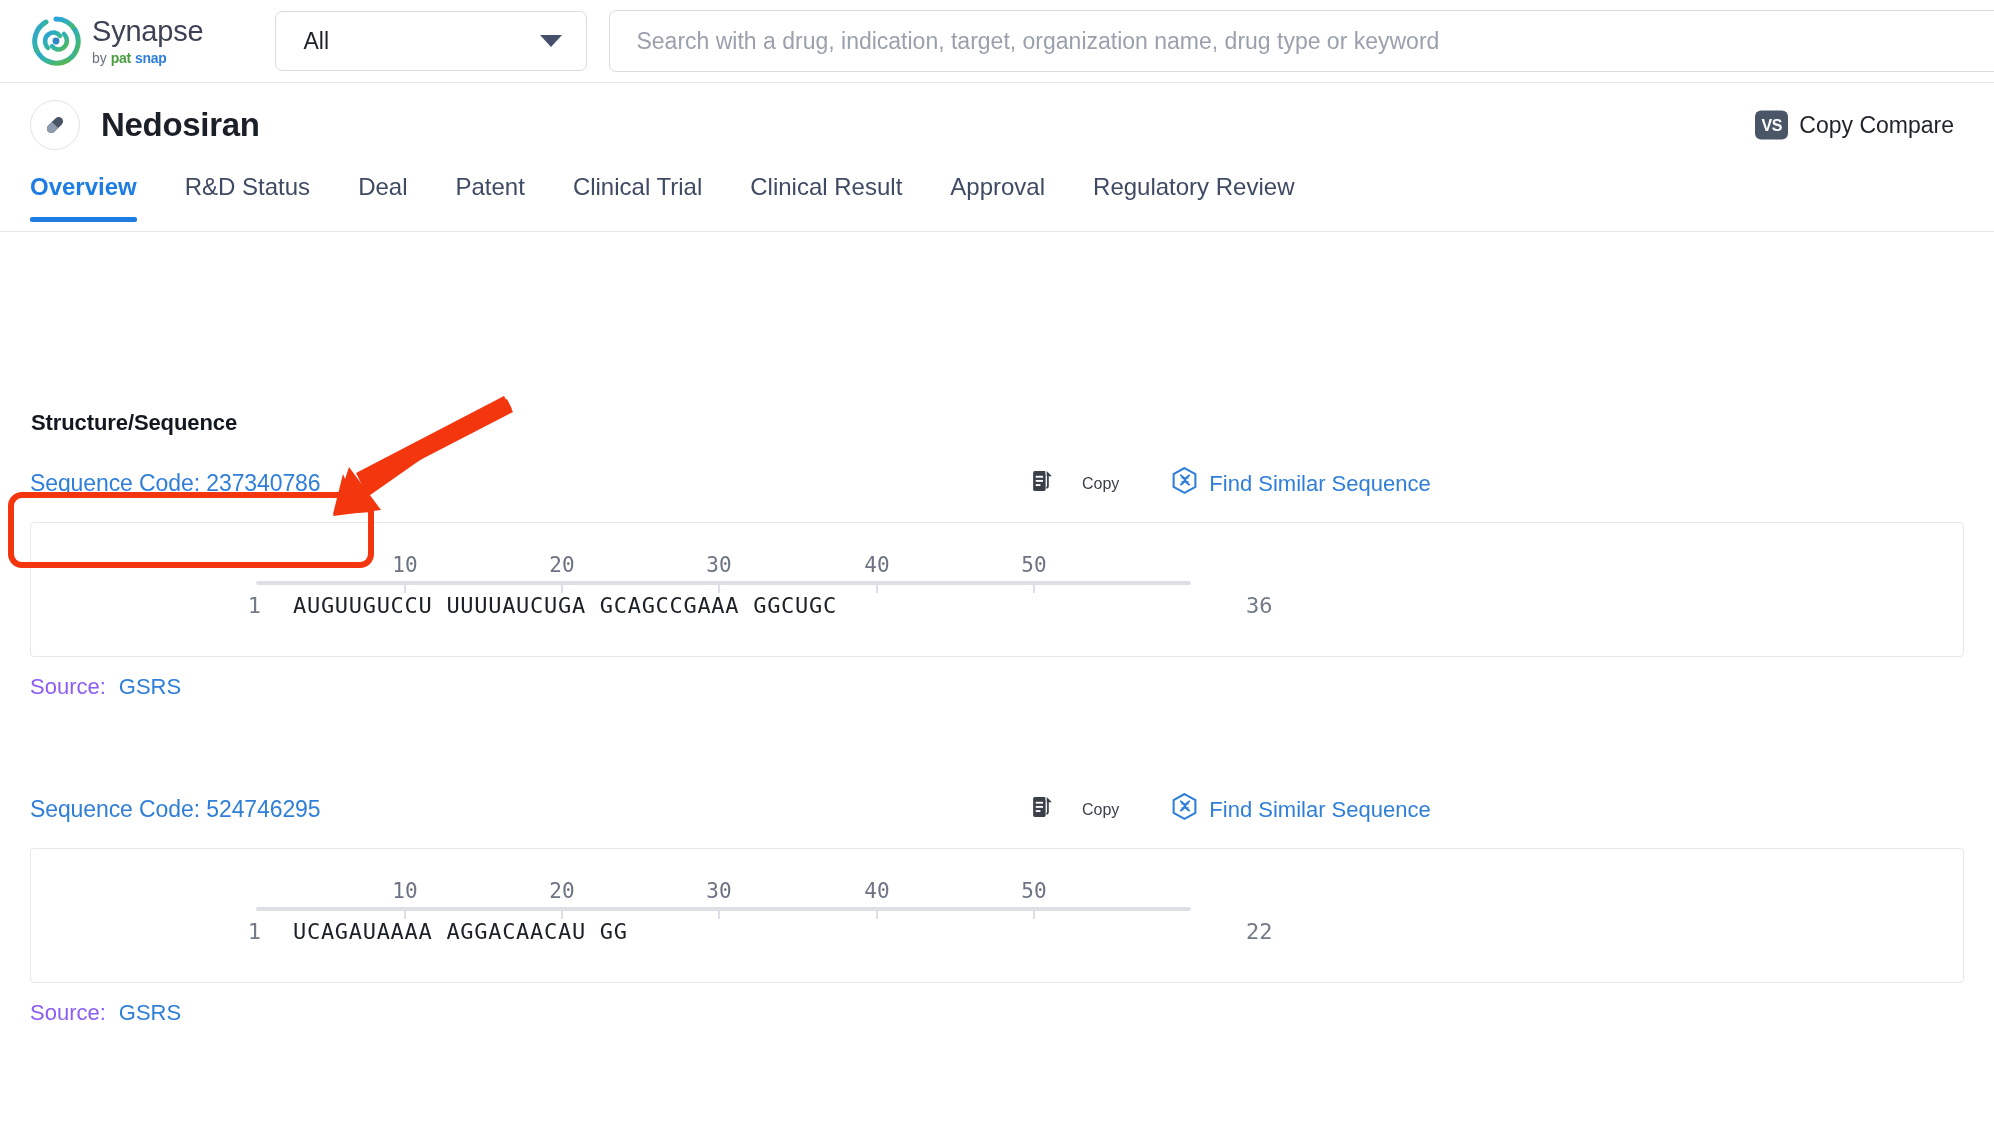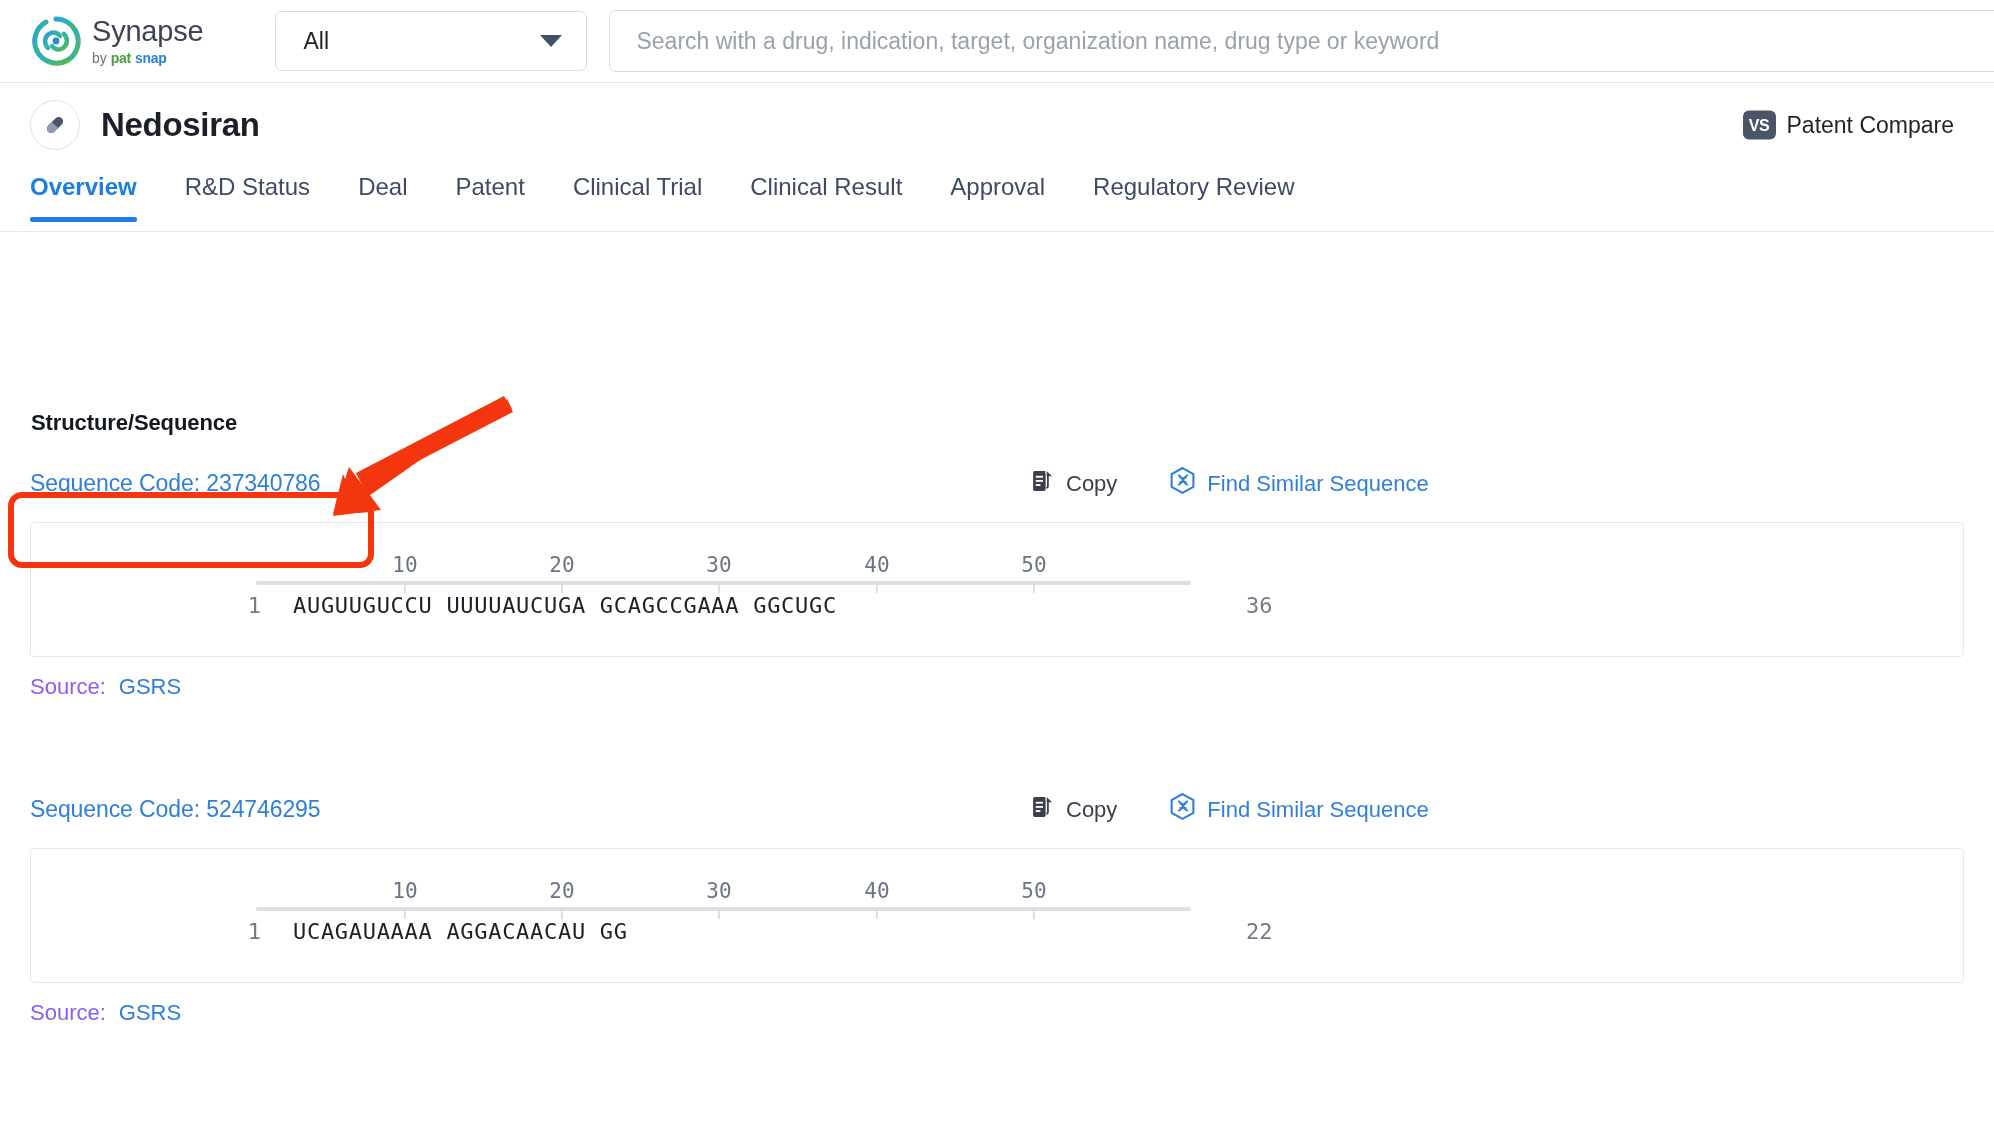--- a/index.html
+++ b/index.html
@@ -140,21 +140,21 @@
   }
   .seq-code {
     font-size: 23px; color: #2f7fd8; cursor: pointer;
     letter-spacing: -0.1px;
   }
   .seq-actions {
     position: absolute; left: 1000px; top: 50%; transform: translateY(-50%);
     display: flex; align-items: center; gap: 52px;
   }
   .act { display: flex; align-items: center; gap: 11px; cursor: pointer; }
-  .act .lbl-dark { font-size: 22px; color: #3a3f49; }
+  .act .lbl-dark { font-size: 16px; color: #3a3f49; margin-left: 16px; }
   .act .lbl-blue { font-size: 22px; color: #2f7fd8; }
 
   .seq-panel {
     margin-top: 16px;
     border: 1px solid #e6e8eb; border-radius: 4px;
     height: 135px;
     position: relative;
     background: #fff;
   }
   .ruler {
@@ -259,21 +259,21 @@
       <g transform="rotate(-45 16 16)">
         <rect x="5" y="11" width="22" height="10" rx="5" fill="#4a5568"></rect>
         <path d="M10 11 h6 v10 h-6 a5 5 0 0 1 0 -10 z" fill="#8f9bb0"></path>
       </g>
     </svg>
   </span>
   <span class="drug-name">Nedosiran</span>
 
   <div class="start-compare">
     <span class="vs-badge">VS</span>
-    <span class="lbl">Patent Compare</span>
+    <span class="lbl">Copy Compare</span>
   </div>
 </div>
 
 <div class="tabs">
   <div class="tab active"><span>Overview</span></div>
   <div class="tab"><span>R&amp;D Status</span></div>
   <div class="tab"><span>Deal</span></div>
   <div class="tab"><span>Patent</span></div>
   <div class="tab"><span>Clinical Trial</span></div>
   <div class="tab"><span>Clinical Result</span></div>

